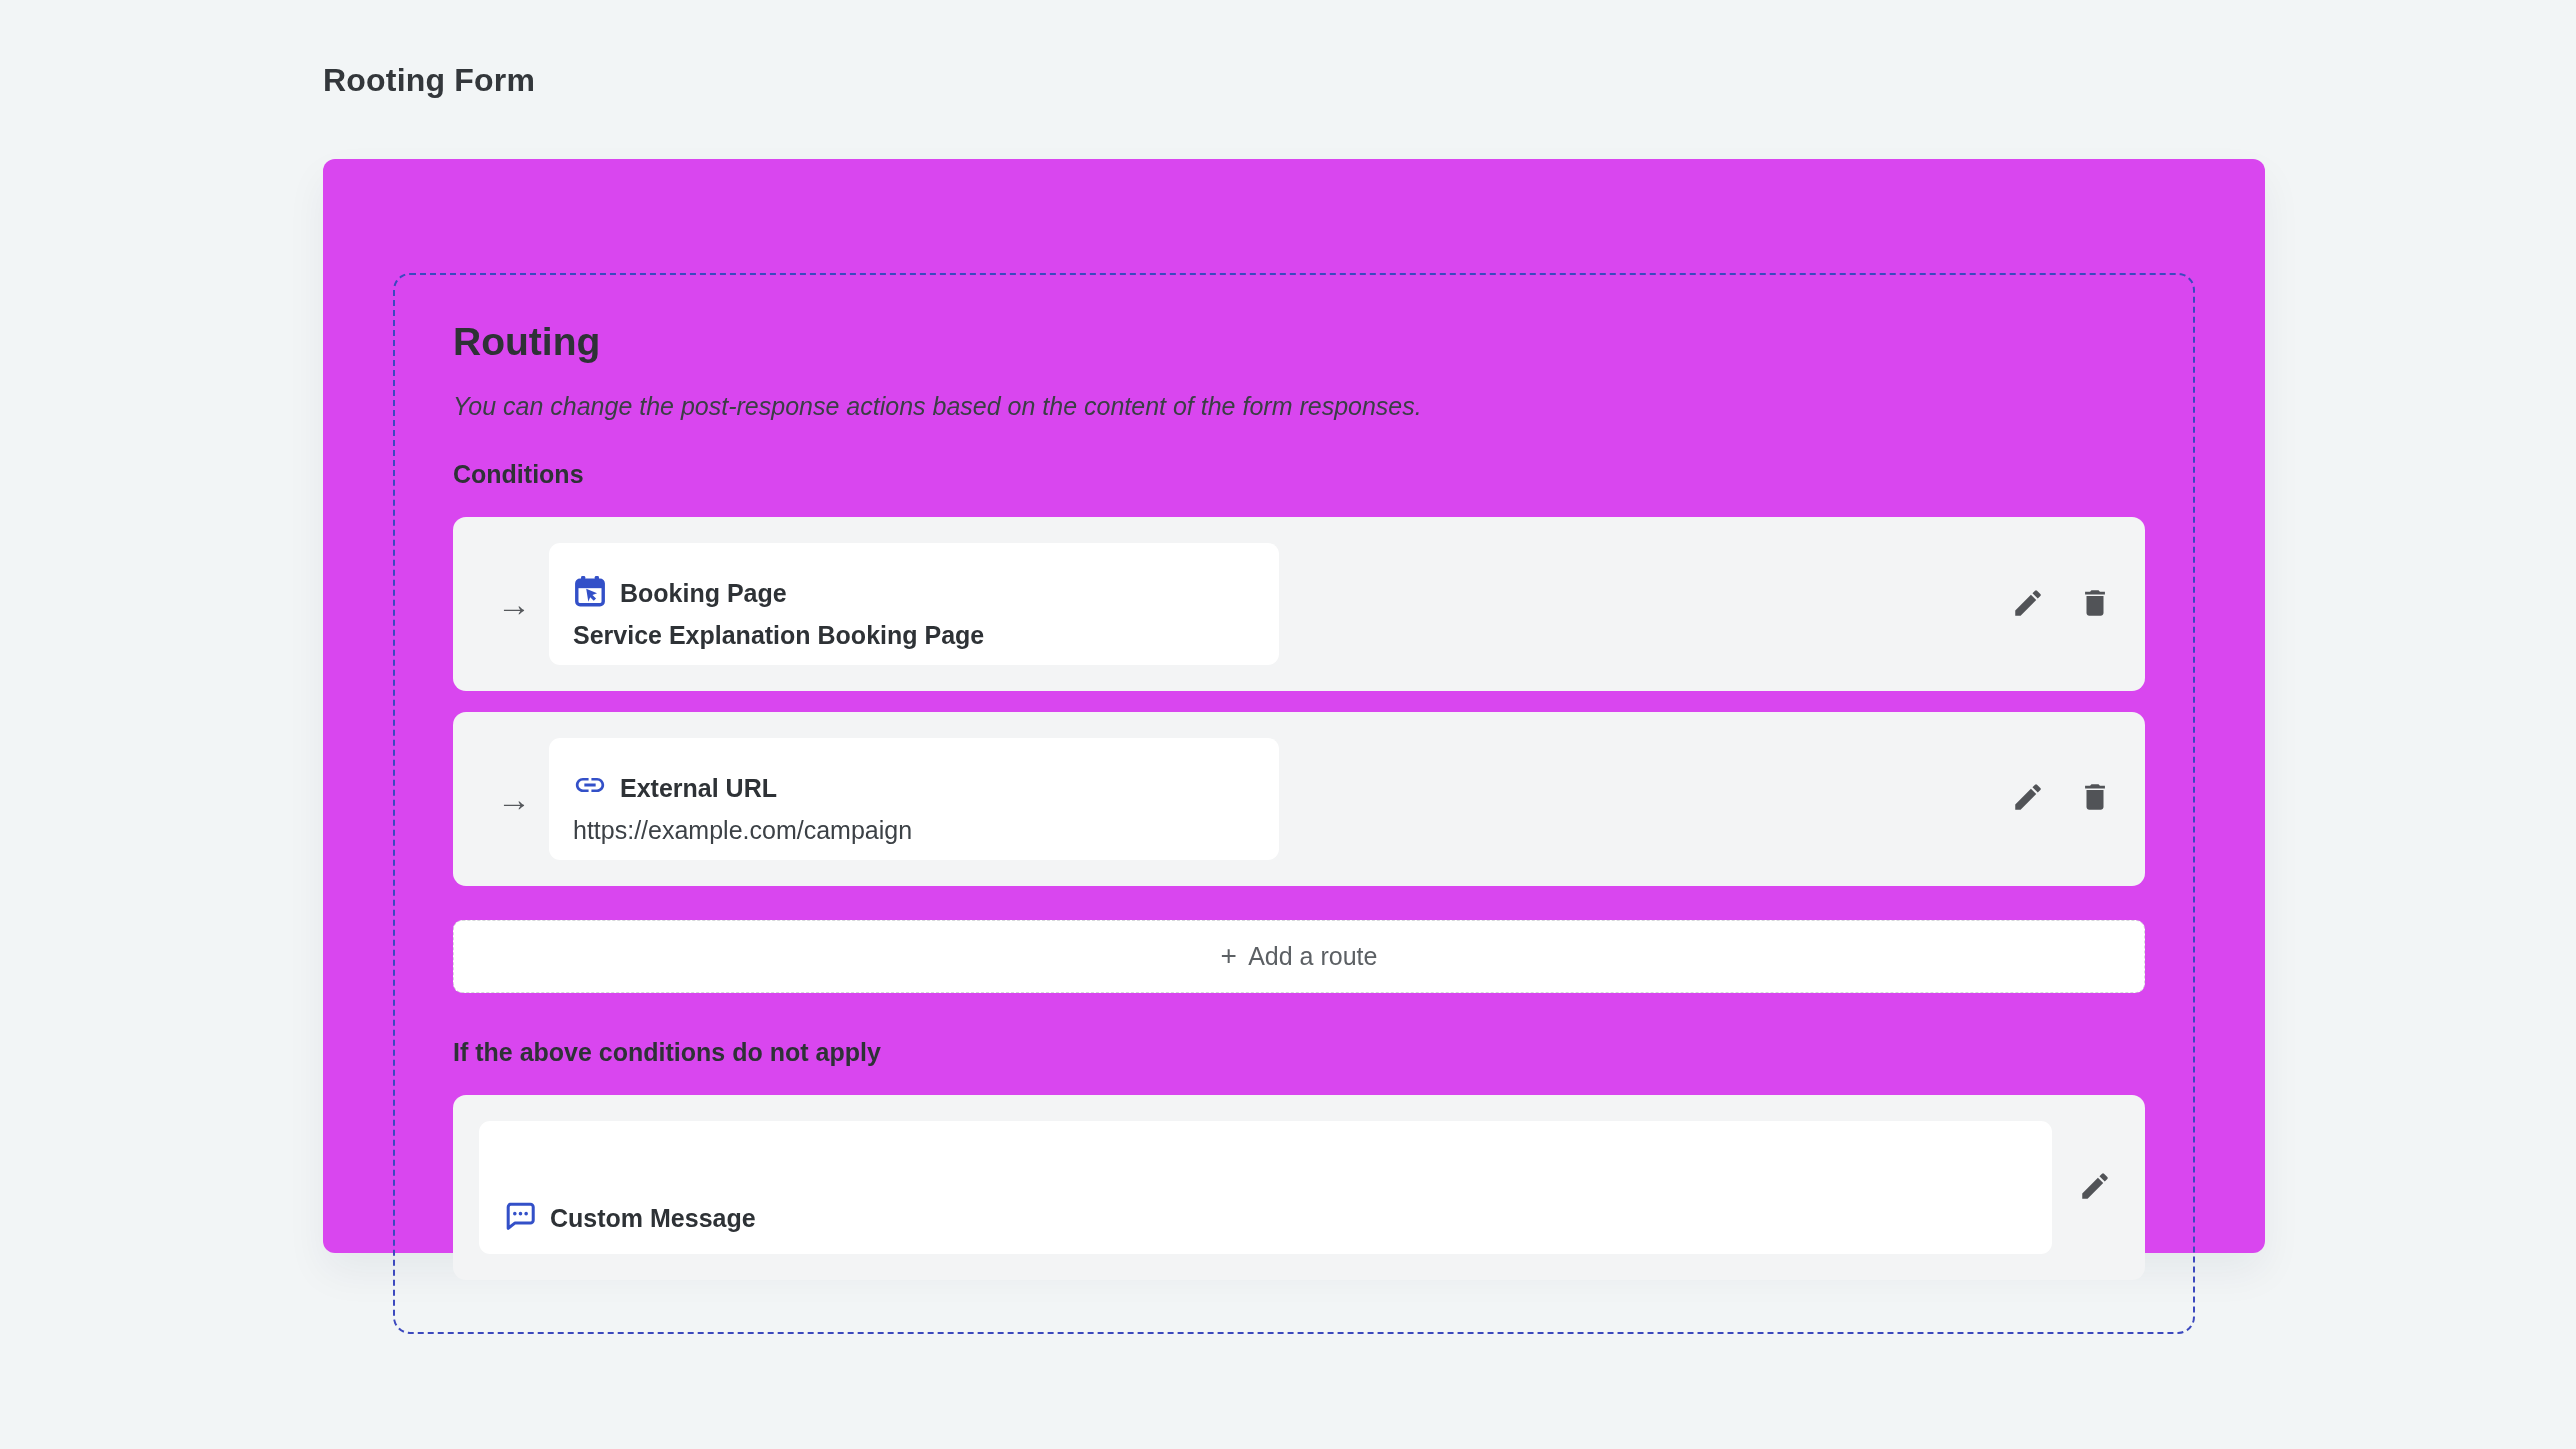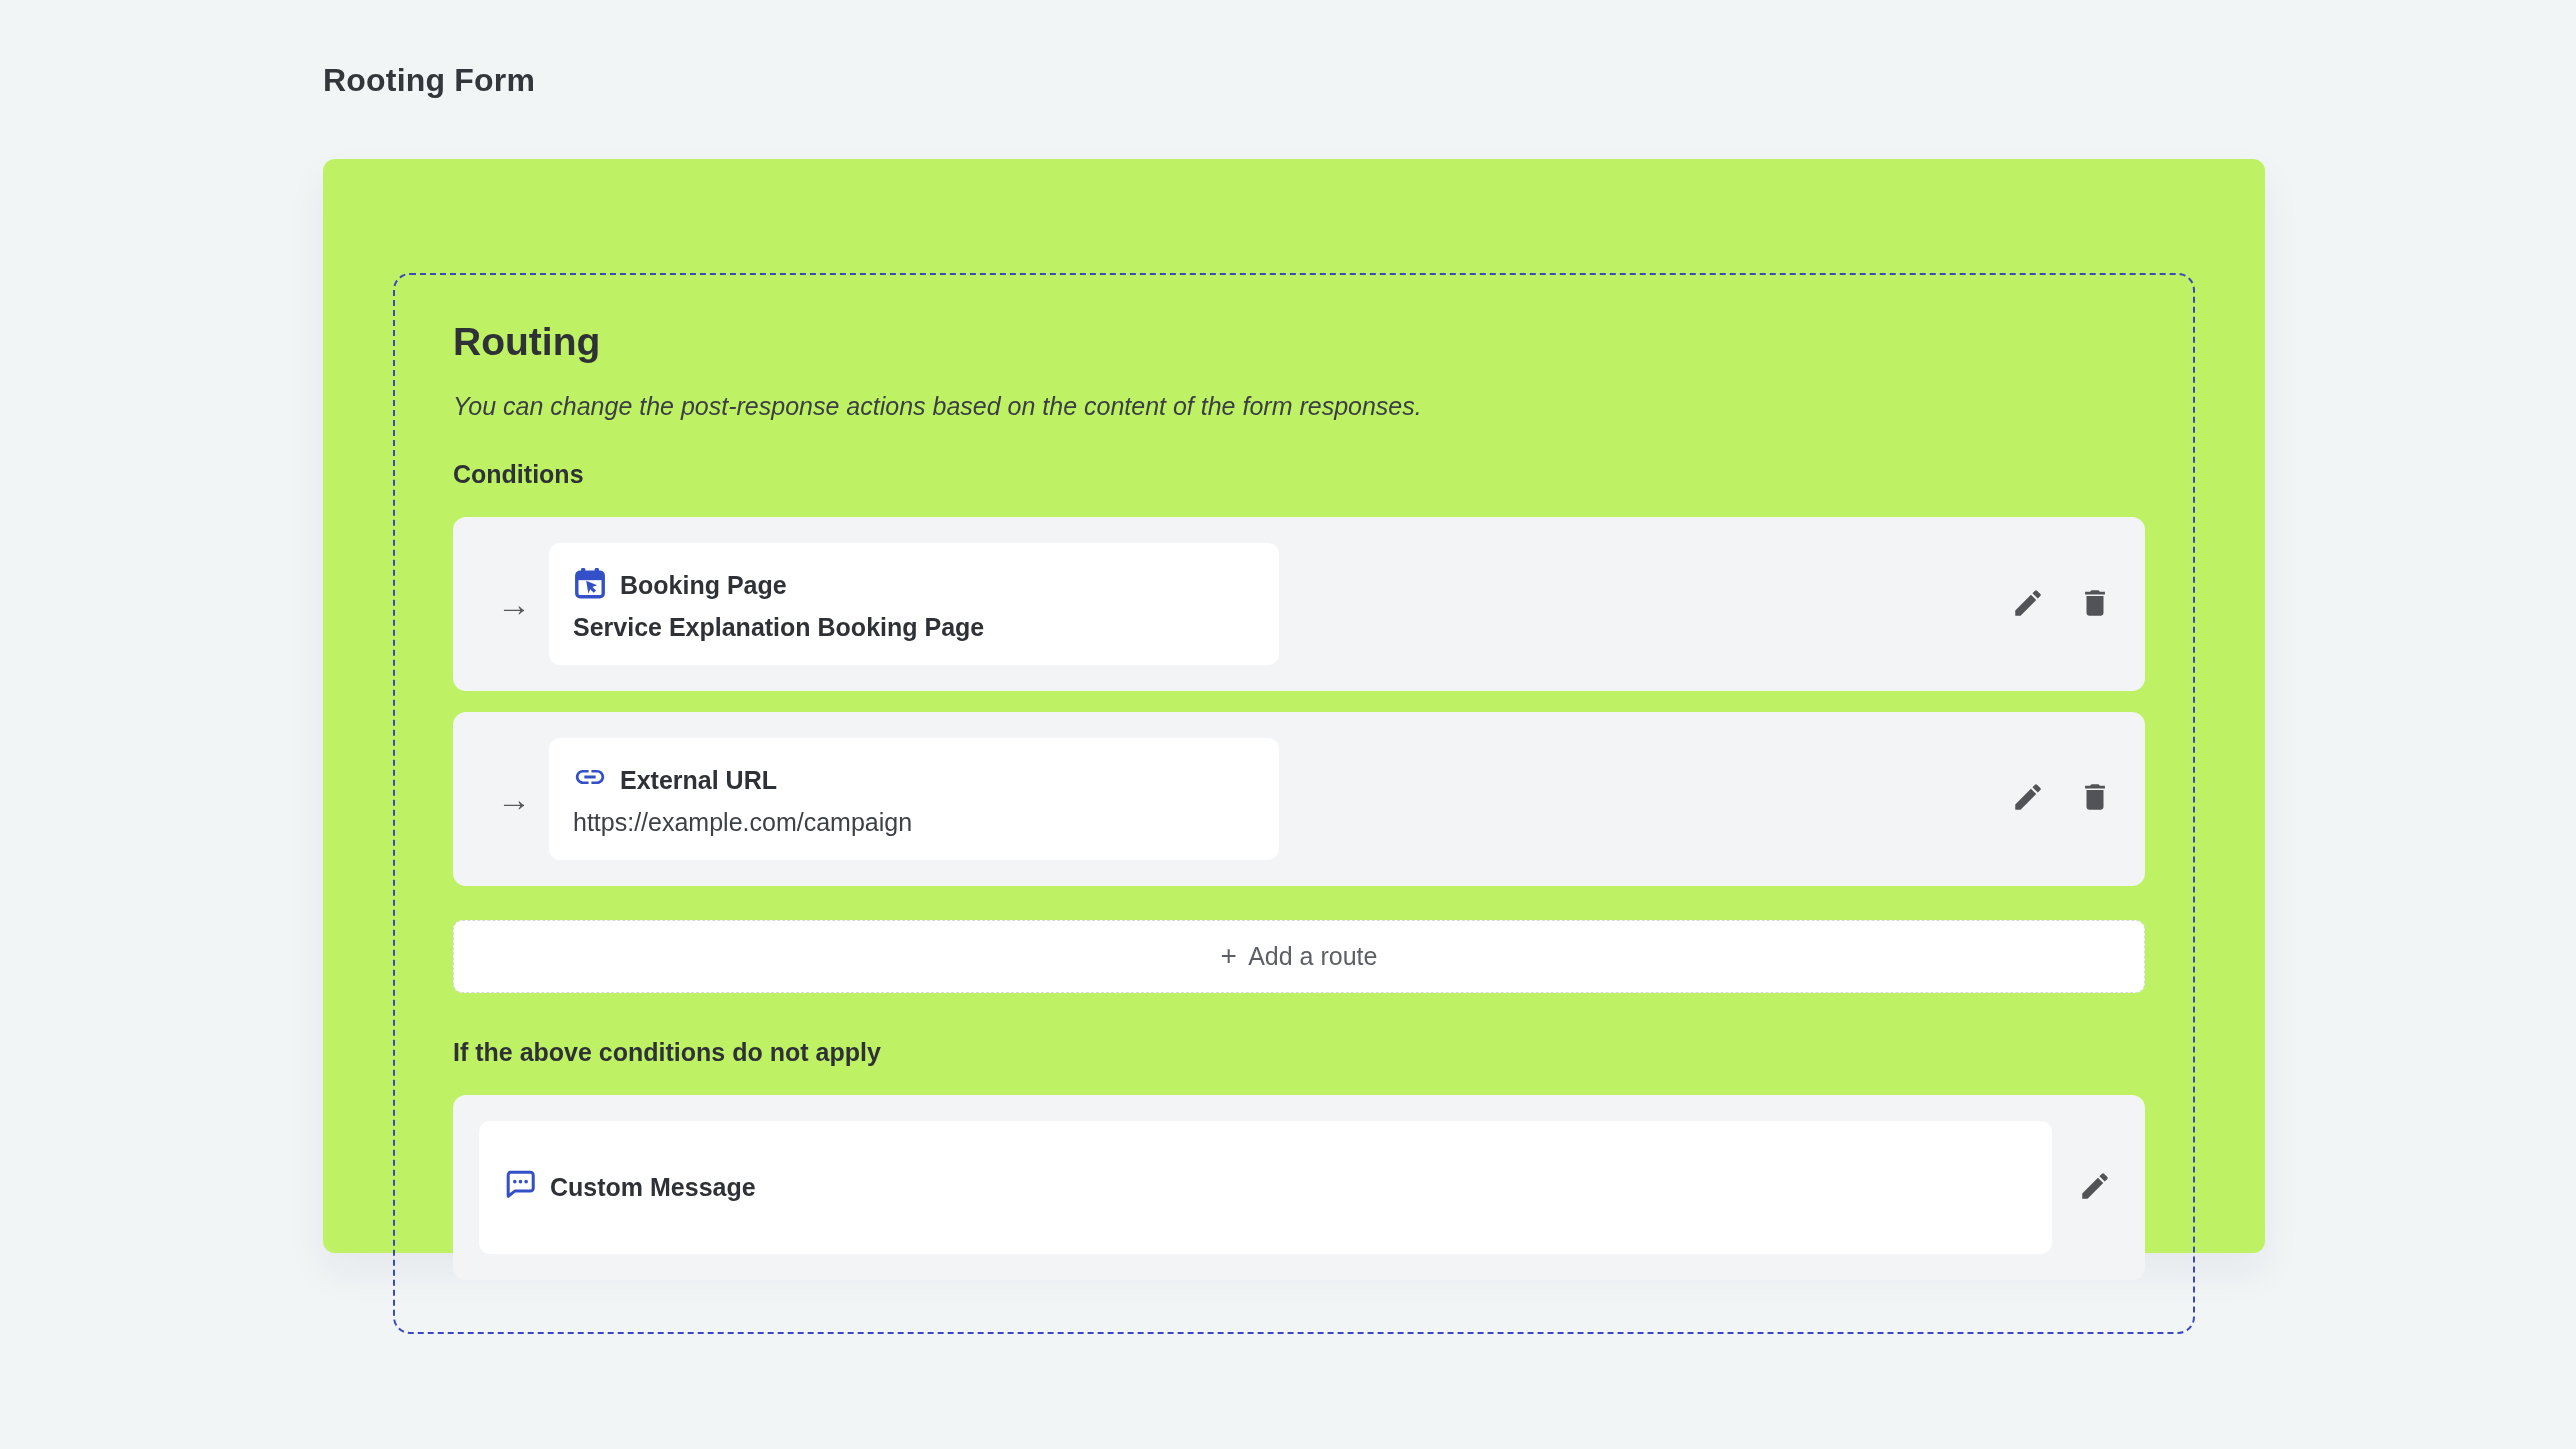--- a/index.html
+++ b/index.html
@@ -16,21 +16,21 @@
     left: 323px; top: 62px;
     font-size: 32px;
     font-weight: 700;
     color: #33373b;
     letter-spacing: 0.2px;
   }
   .main-card {
     position: absolute;
     left: 323px; top: 159px;
     width: 1942px; height: 1094px;
-    background: #bef264;
+    background: #d946ef;
     border-radius: 12px;
     box-shadow: 0 19px 42px rgba(20, 40, 70, 0.06);
   }
   .routing-box {
     position: absolute;
     left: 70px; top: 114px;
     width: 1802px; height: 1061px;
     border: 2.8px dashed #3c49be;
     border-radius: 17px;
     padding: 45px 58px 0 58px;
@@ -84,21 +84,21 @@
     line-height: 1;
   }
   .action-card {
     width: 730px;
     min-height: 122px;
     flex-shrink: 0;
     background: #ffffff;
     border-radius: 11.2px;
     display: flex;
     flex-direction: column;
-    justify-content: center;
+    justify-content: flex-end;
     gap: 7.5px;
     padding: 15px 24px;
     font-size: 25px;
   }
   .action-card.wide { width: 1573px; min-height: 133px; }
   .action-type {
     display: flex;
     align-items: center;
     gap: 13px;
     font-weight: 700;

